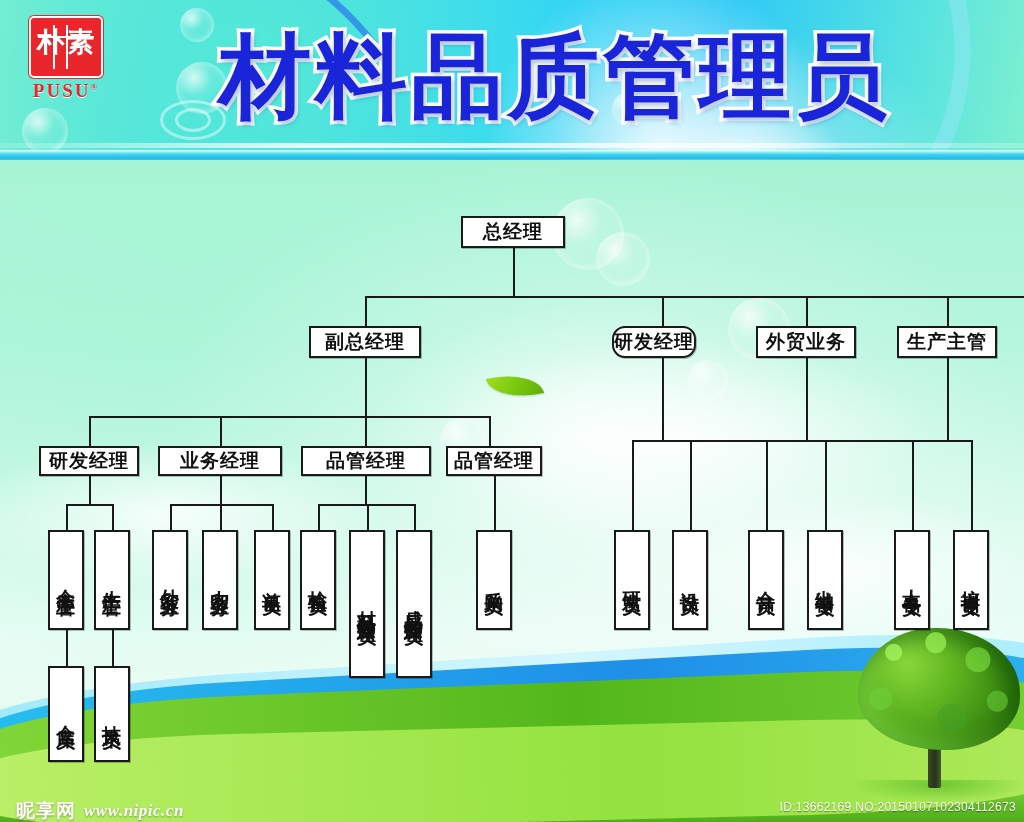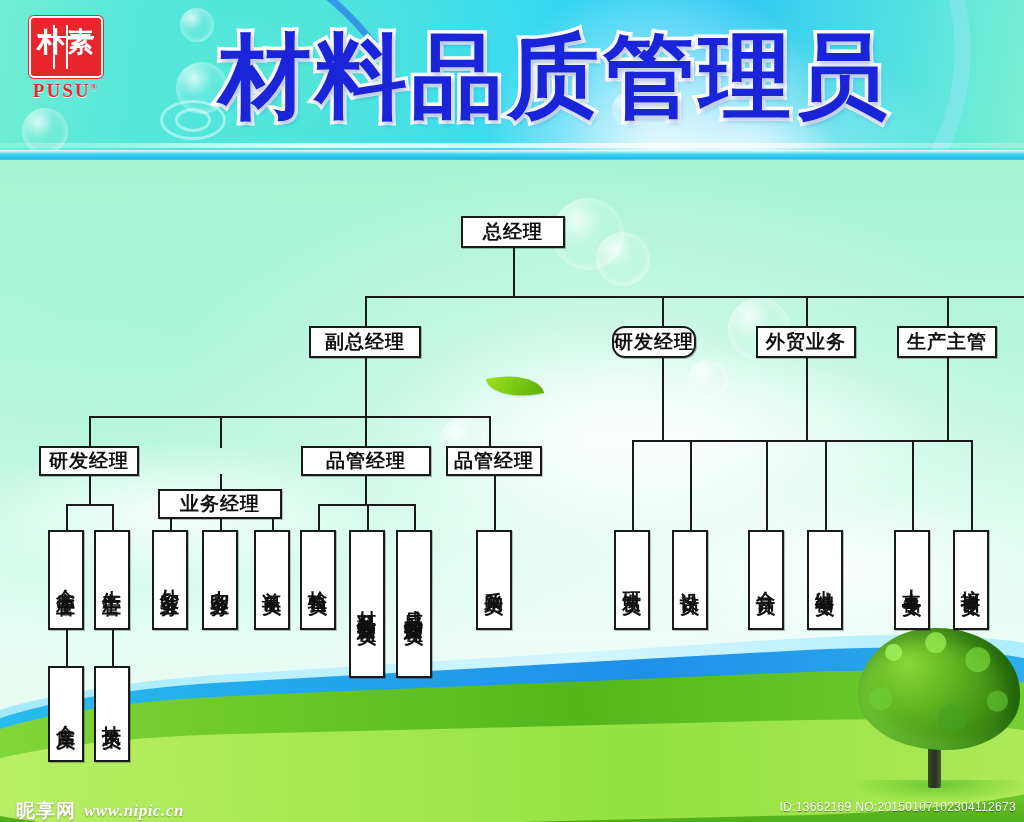--- a/index.html
+++ b/index.html
@@ -472,21 +472,21 @@
     <div class="leafdeco"></div>
 
     <div class="node h" style="left:461px; top:56px;  width:104px; height:32px;">总经理</div>
 
     <div class="node h" style="left:309px; top:166px; width:112px; height:32px;">副总经理</div>
     <div class="node h" style="left:612px; top:166px; width:84px; height:32px;border-radius:13px;">研发经理</div>
     <div class="node h" style="left:756px; top:166px; width:100px; height:32px;">外贸业务</div>
     <div class="node h" style="left:897px; top:166px; width:100px; height:32px;">生产主管</div>
 
     <div class="node h" style="left:39px;  top:286px; width:100px; height:30px;">研发经理</div>
-    <div class="node h" style="left:158px; top:286px; width:124px; height:30px;margin-top:43px;">业务经理</div>
+    <div class="node h" style="left:158px; top:286px; width:124px; height:30px;">业务经理</div>
     <div class="node h" style="left:301px; top:286px; width:130px; height:30px;">品管经理</div>
     <div class="node h" style="left:446px; top:286px; width:96px;  height:30px;">品管经理</div>
 
     <div class="node v" style="left:48px;  top:370px; width:36px; height:100px;">仓库主管</div>
     <div class="node v" style="left:94px;  top:370px; width:36px; height:100px;">生产主管</div>
     <div class="node v" style="left:152px; top:370px; width:36px; height:100px;">外贸业务</div>
     <div class="node v" style="left:202px; top:370px; width:36px; height:100px;">内贸业务</div>
     <div class="node v" style="left:254px; top:370px; width:36px; height:100px;">单证员</div>
     <div class="node v" style="left:300px; top:370px; width:36px; height:100px;">检验员</div>
     <div class="node v" style="left:349px; top:370px; width:36px; height:148px;">材料品质管理员</div>

